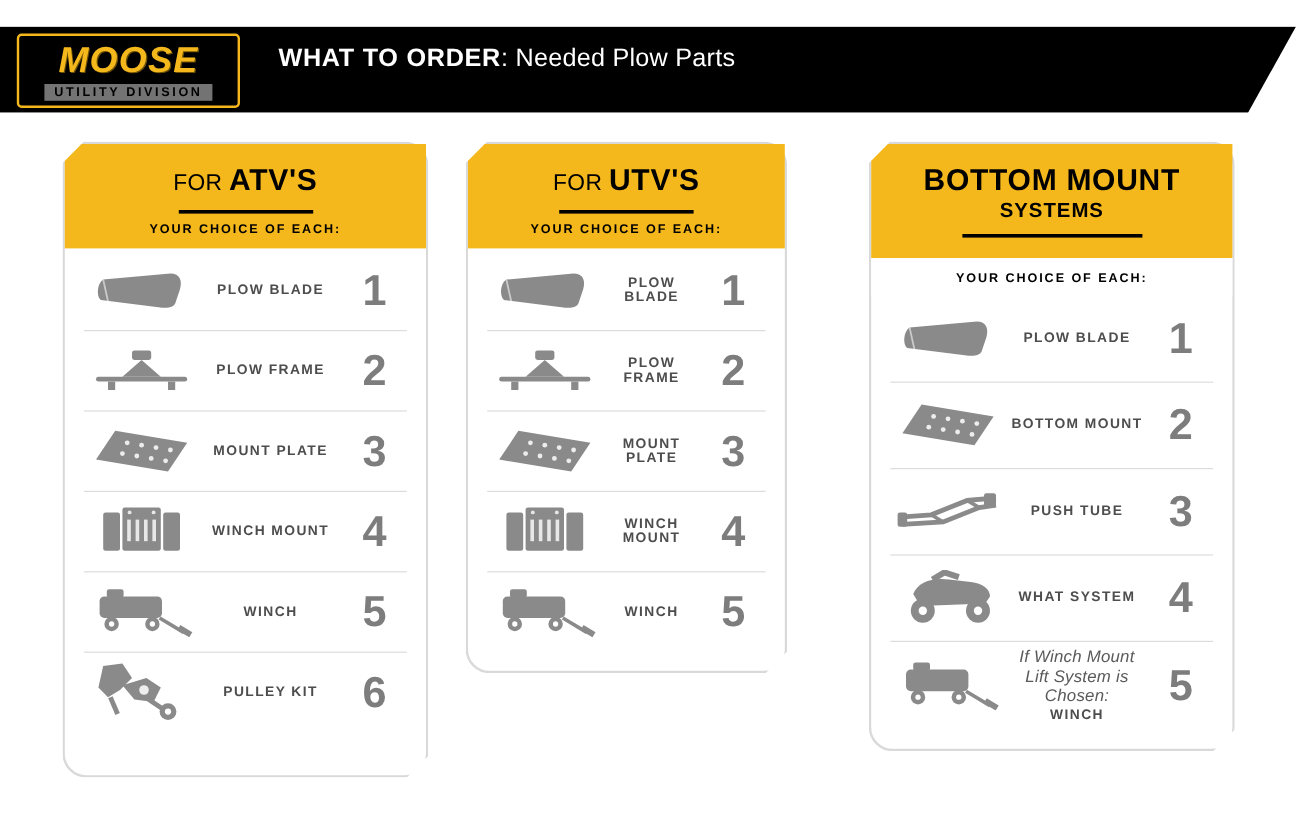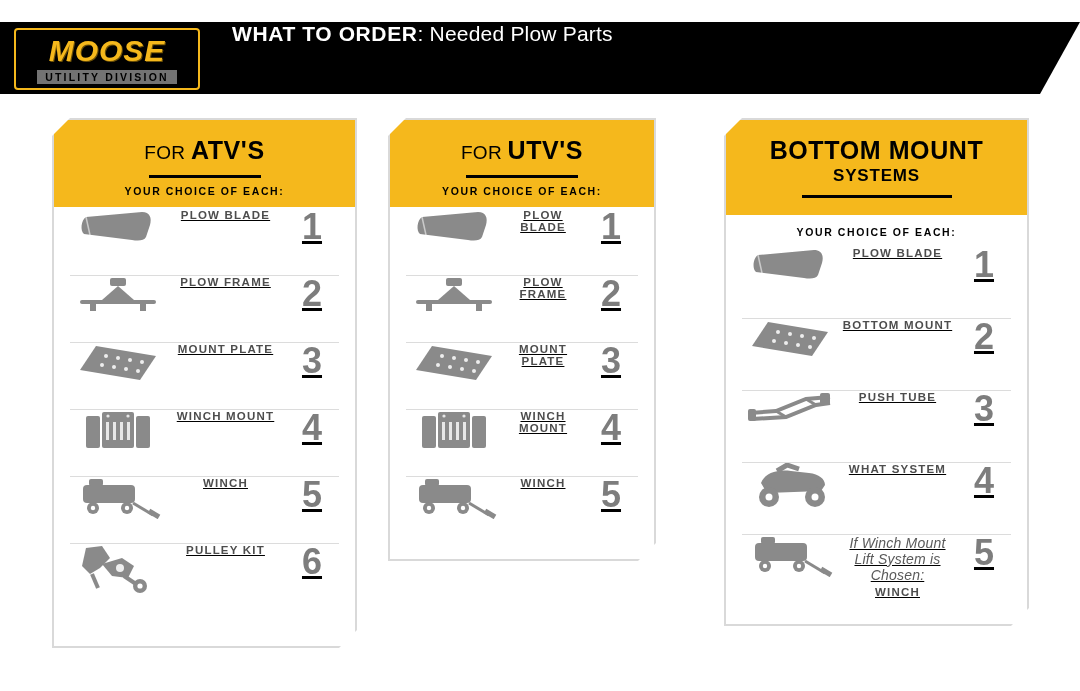--- a/index.html
+++ b/index.html
@@ -60,37 +60,39 @@
     font-size: 10.5px;
     letter-spacing: 2.2px;
     padding: 1px 8px 1px 8px;
     line-height: 1.2;
   }
   .header-title {
     position: absolute;
     left: 232px; top: 0;
     height: 53px;
     display: flex;
+    align-items: center;
     color: #ffffff;
     font-size: 21px;
     letter-spacing: 0.2px;
   }
   .header-title b {
     font-weight: 800;
     letter-spacing: 0.6px;
   }
 
   
   .card {
     position: absolute;
     background: #ffffff;
     border: 2px solid #d9d9d9;
   }
   .card-clip {
     clip-path: polygon(18px 0, 100% 0, 100% calc(100% - 18px), calc(100% - 18px) 100%, 0 100%, 0 18px);
+    border-radius: 20px;
   }
   .card-head {
     background: #f5b81c;
     color: #000000;
     text-align: center;
     padding: 16px 10px 10px 10px;
   }
   .card-title {
     font-size: 19px;
     font-weight: 500;
@@ -121,24 +123,23 @@
   }
   .choice-white {
     background: #ffffff;
     text-align: center;
     padding: 11px 6px 9px 6px;
   }
 
   .rows { padding: 2px 16px 8px 16px; }
   .row {
     display: flex;
-    align-items: flex-start;
+    align-items: center;
     height: 67px;
     border-bottom: 1px solid #dcdcdc;
-    text-decoration: underline;
   }
   .row:last-child { border-bottom: none; }
   .row-icon {
     width: 96px;
     flex: 0 0 96px;
     display: flex;
     align-items: center;
     justify-content: center;
     color: #8a8a8a;
   }

